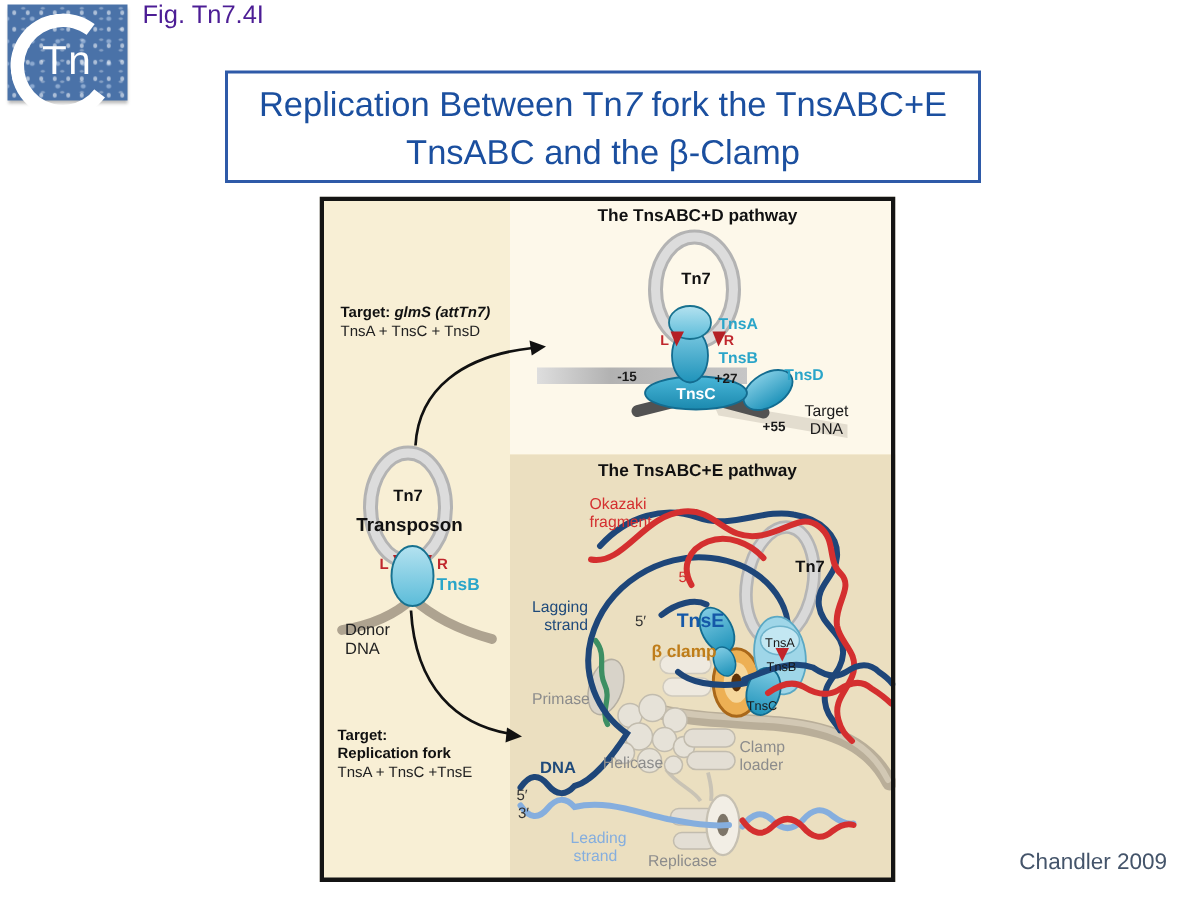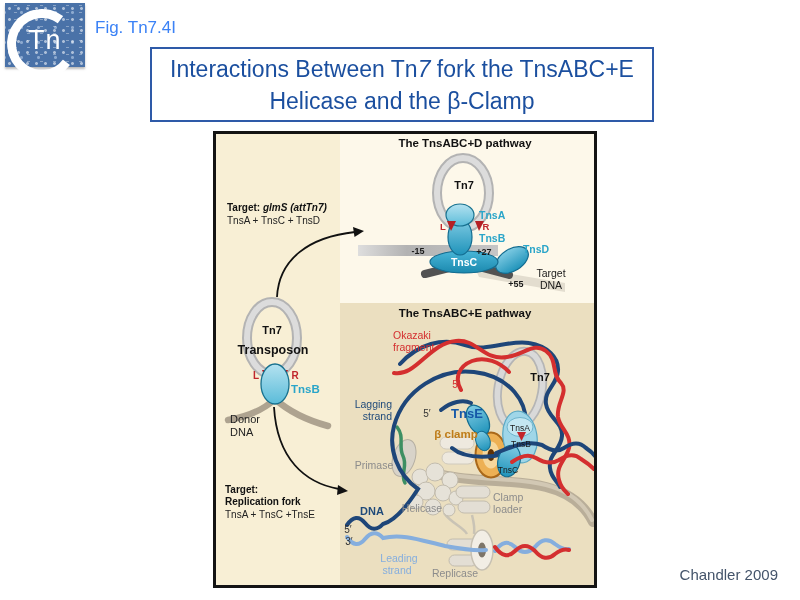--- a/index.html
+++ b/index.html
@@ -25,22 +25,22 @@
     border:9px solid #ffffff;border-right-color:transparent;
     border-radius:50%;
     transform:rotate(-8deg);
   }
   .logo-tn{
     position:absolute;left:23px;top:22px;
     color:#ffffff;font-size:27px;letter-spacing:1px;
   }
   
   .fig-label{
-    position:absolute;left:95px;top:18px;
-    font-size:17px;color:#3b82f6;
+    position:absolute;left:95px;top:0;
+    font-size:17px;color:#4c1d95;
   }
   .title-box{
     position:absolute;left:150px;top:47px;width:500px;height:71px;
     border:2px solid #2e5aa8;background:#ffffff;
     display:flex;flex-direction:column;justify-content:center;align-items:center;
     color:#1b4f9f;font-size:23px;line-height:32px;text-align:center;
   }
   .credit{
     position:absolute;right:22px;top:566px;
     font-size:15px;color:#44546a;margin-left:12px;
@@ -54,22 +54,22 @@
 <body>
 
 <div class="logo">
   <div class="logo-c"></div>
   <div class="logo-tn">Tn</div>
 </div>
 
 <div class="fig-label">Fig. Tn7.4I</div>
 
 <div class="title-box">
-  <div><span>Interactions Between Tn</span><span style="font-style:italic">7</span><span> fork the TnsABC+E</span></div>
-  <div>Helicase and the β-Clamp</div>
+  <div><span>Replication Between Tn</span><span style="font-style:italic">7</span><span> fork the TnsABC+E</span></div>
+  <div>TnsABC and the β-Clamp</div>
 </div>
 
 <div class="credit">Chandler 2009</div>
 
 <div class="figure">
 <svg width="384" height="457" viewBox="0 0 384 457">
   <defs>
     <linearGradient id="gTeal" x1="0" y1="0" x2="0" y2="1">
       <stop offset="0" stop-color="#7fcbe3"></stop>
           <stop offset="1" stop-color="#1f93ba"></stop>

